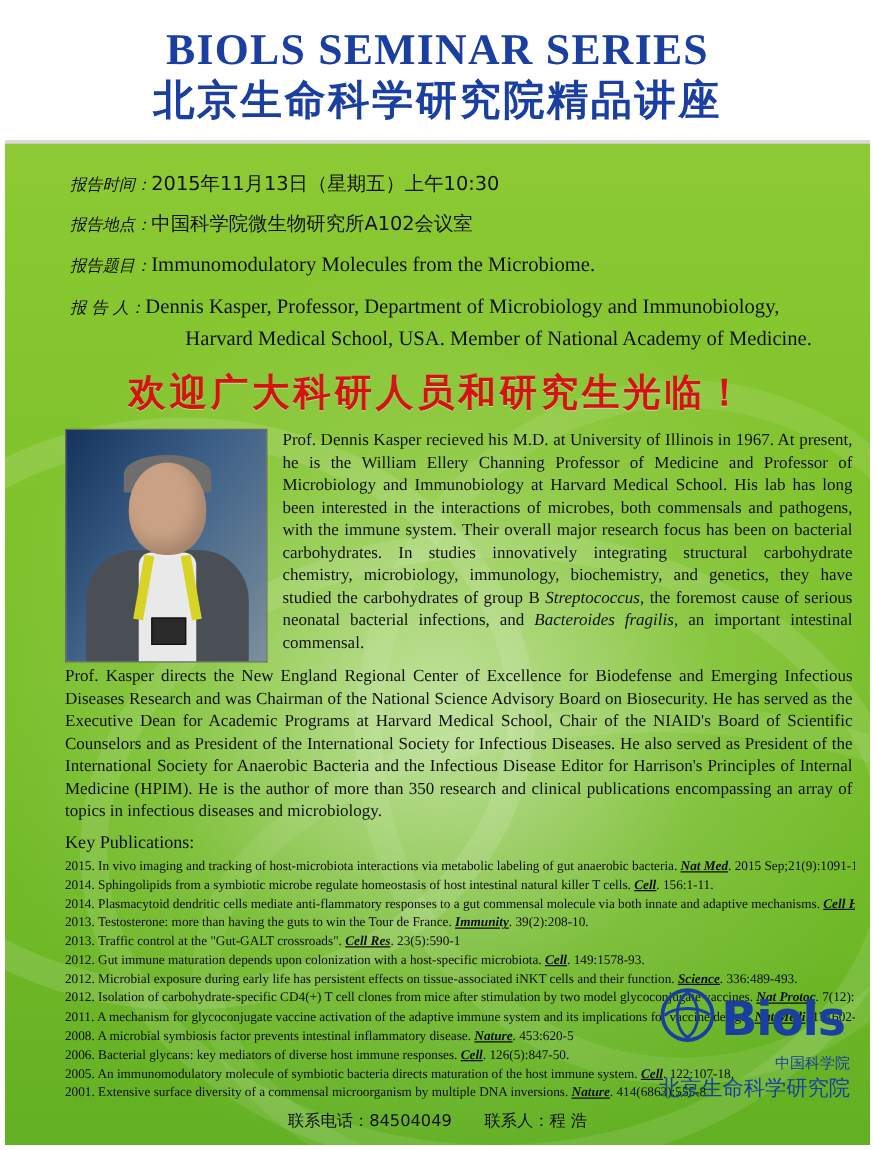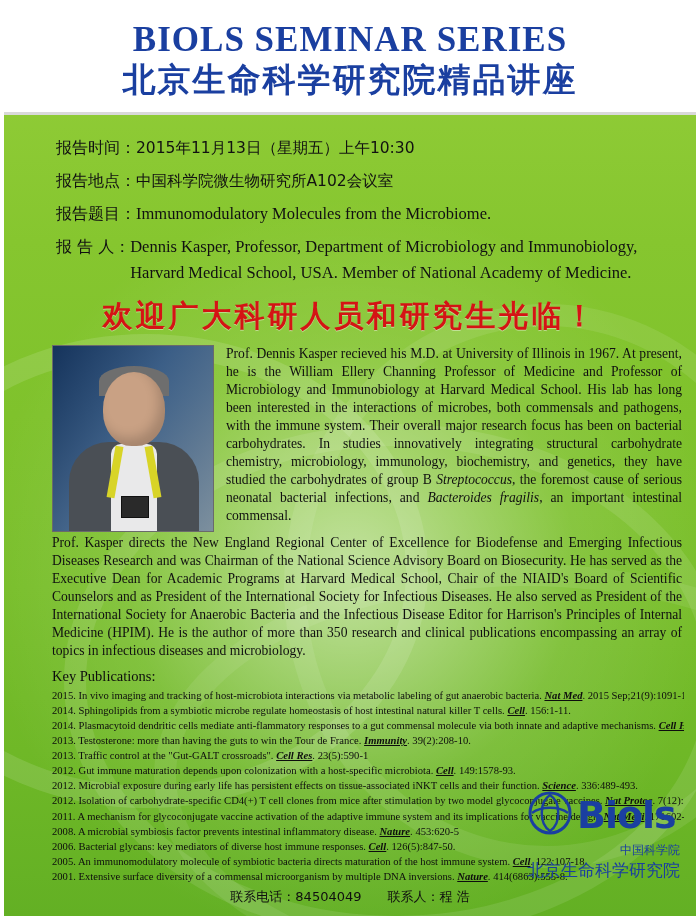--- a/index.html
+++ b/index.html
@@ -82,36 +82,38 @@
     display: flex;
     align-items: baseline;
     margin-bottom: 11px;
     font-size: 16.5px;
     line-height: 1.35;
   }
   .info-label {
     flex: 0 0 auto;
     white-space: nowrap;
     font-family: "DejaVu Sans", sans-serif;
-    font-size: 16px;
+    font-size: 13px;
     color: #111;
+    font-style: italic;
   }
   .info-value {
     flex: 1 1 auto;
     font-family: "Liberation Serif", serif;
     font-size: 16.5px;
     color: #111;
   }
   .info-value.cn {
     font-family: "DejaVu Sans", sans-serif;
     font-size: 15.5px;
   }
   .info-value .cont {
     display: block;
     margin-top: 4px;
+    margin-left: 32px;
   }
 
   
   .welcome {
     position: relative;
     z-index: 3;
     text-align: center;
     color: #d41414;
     font-size: 30px;
     font-weight: bold;

